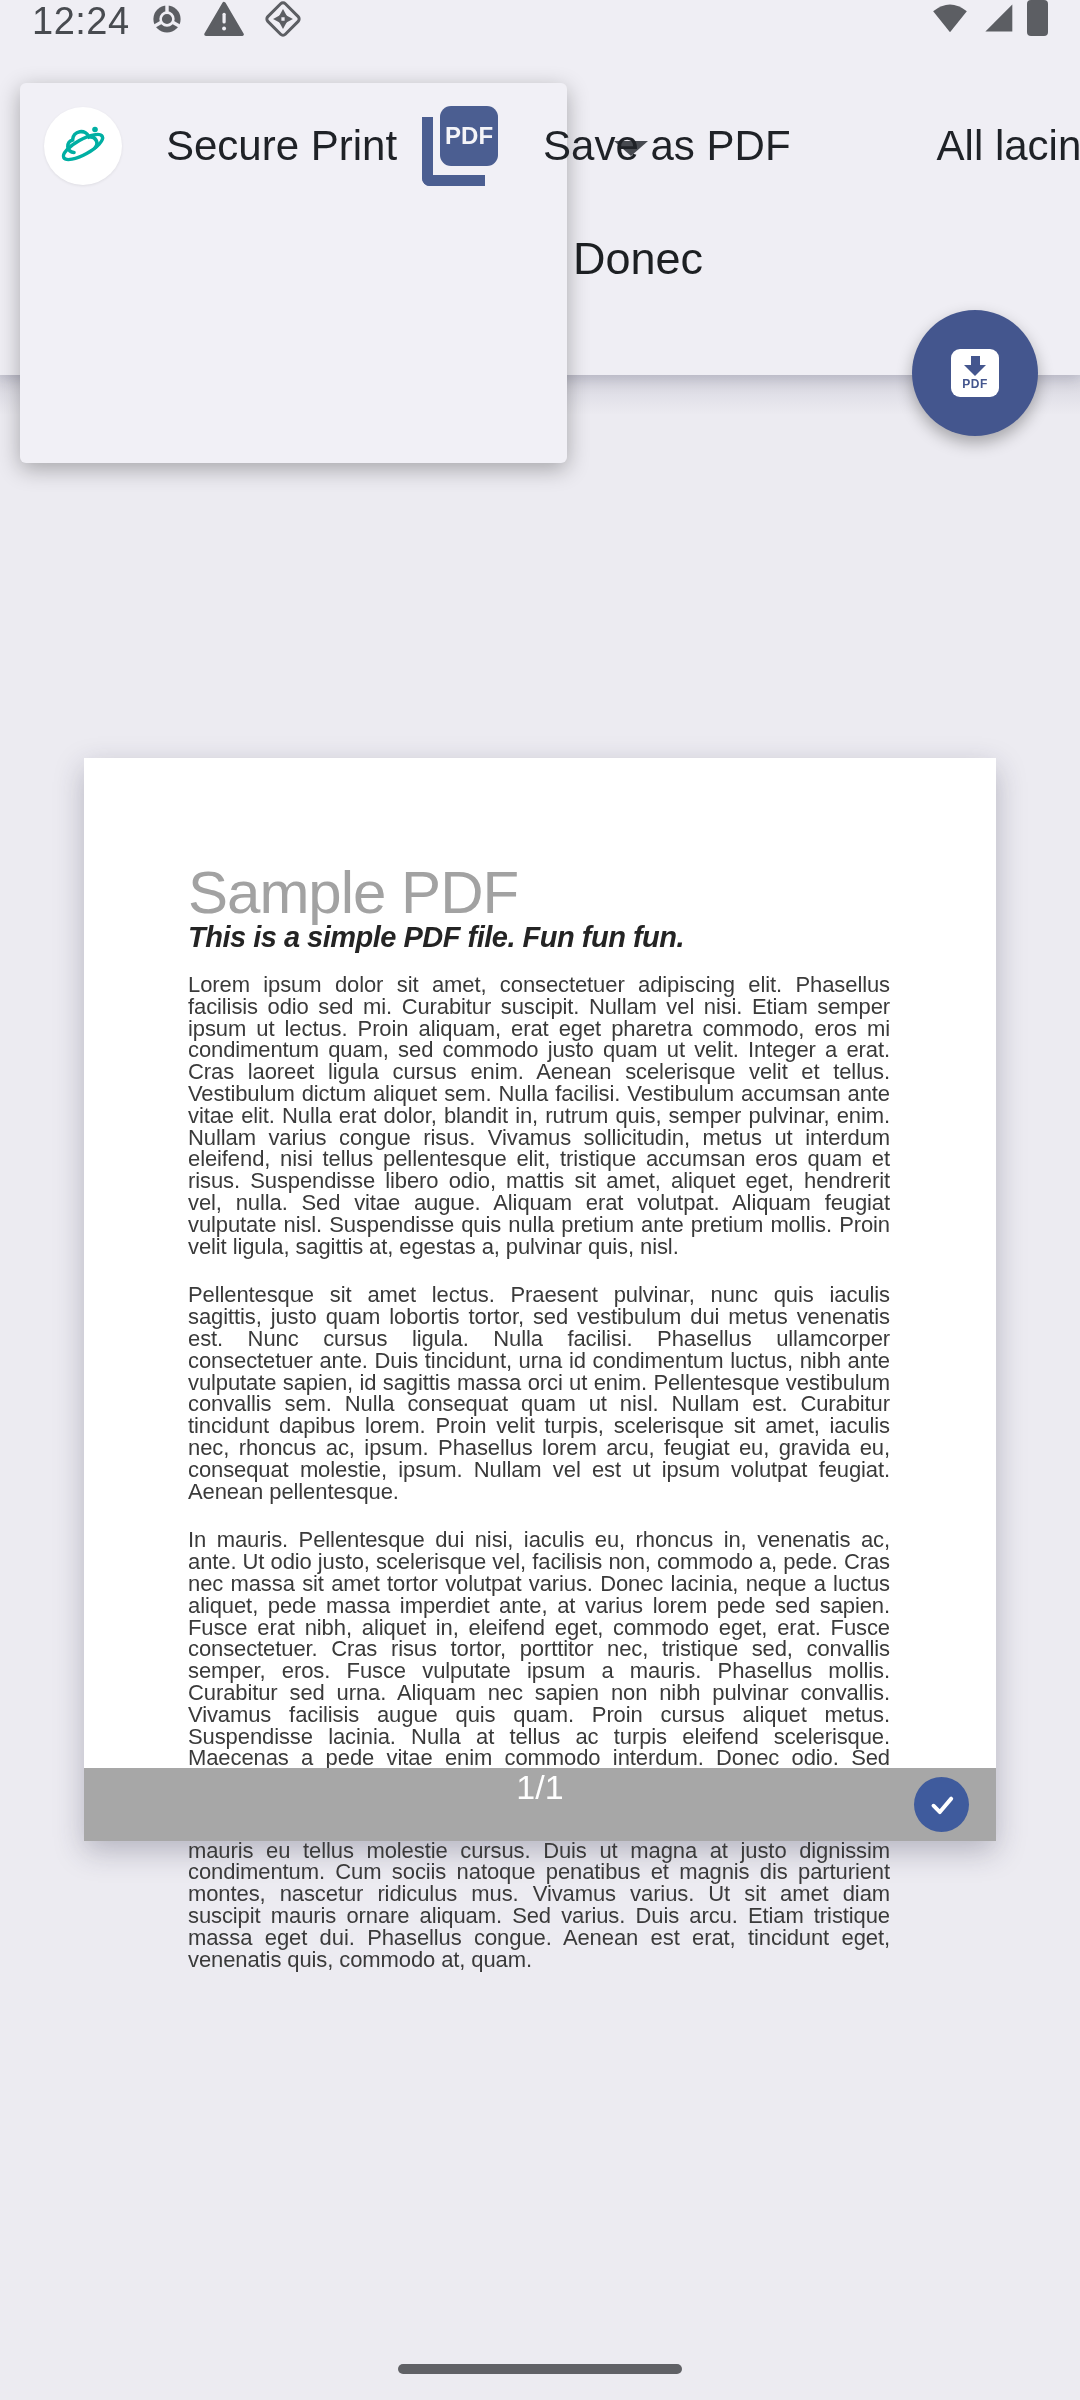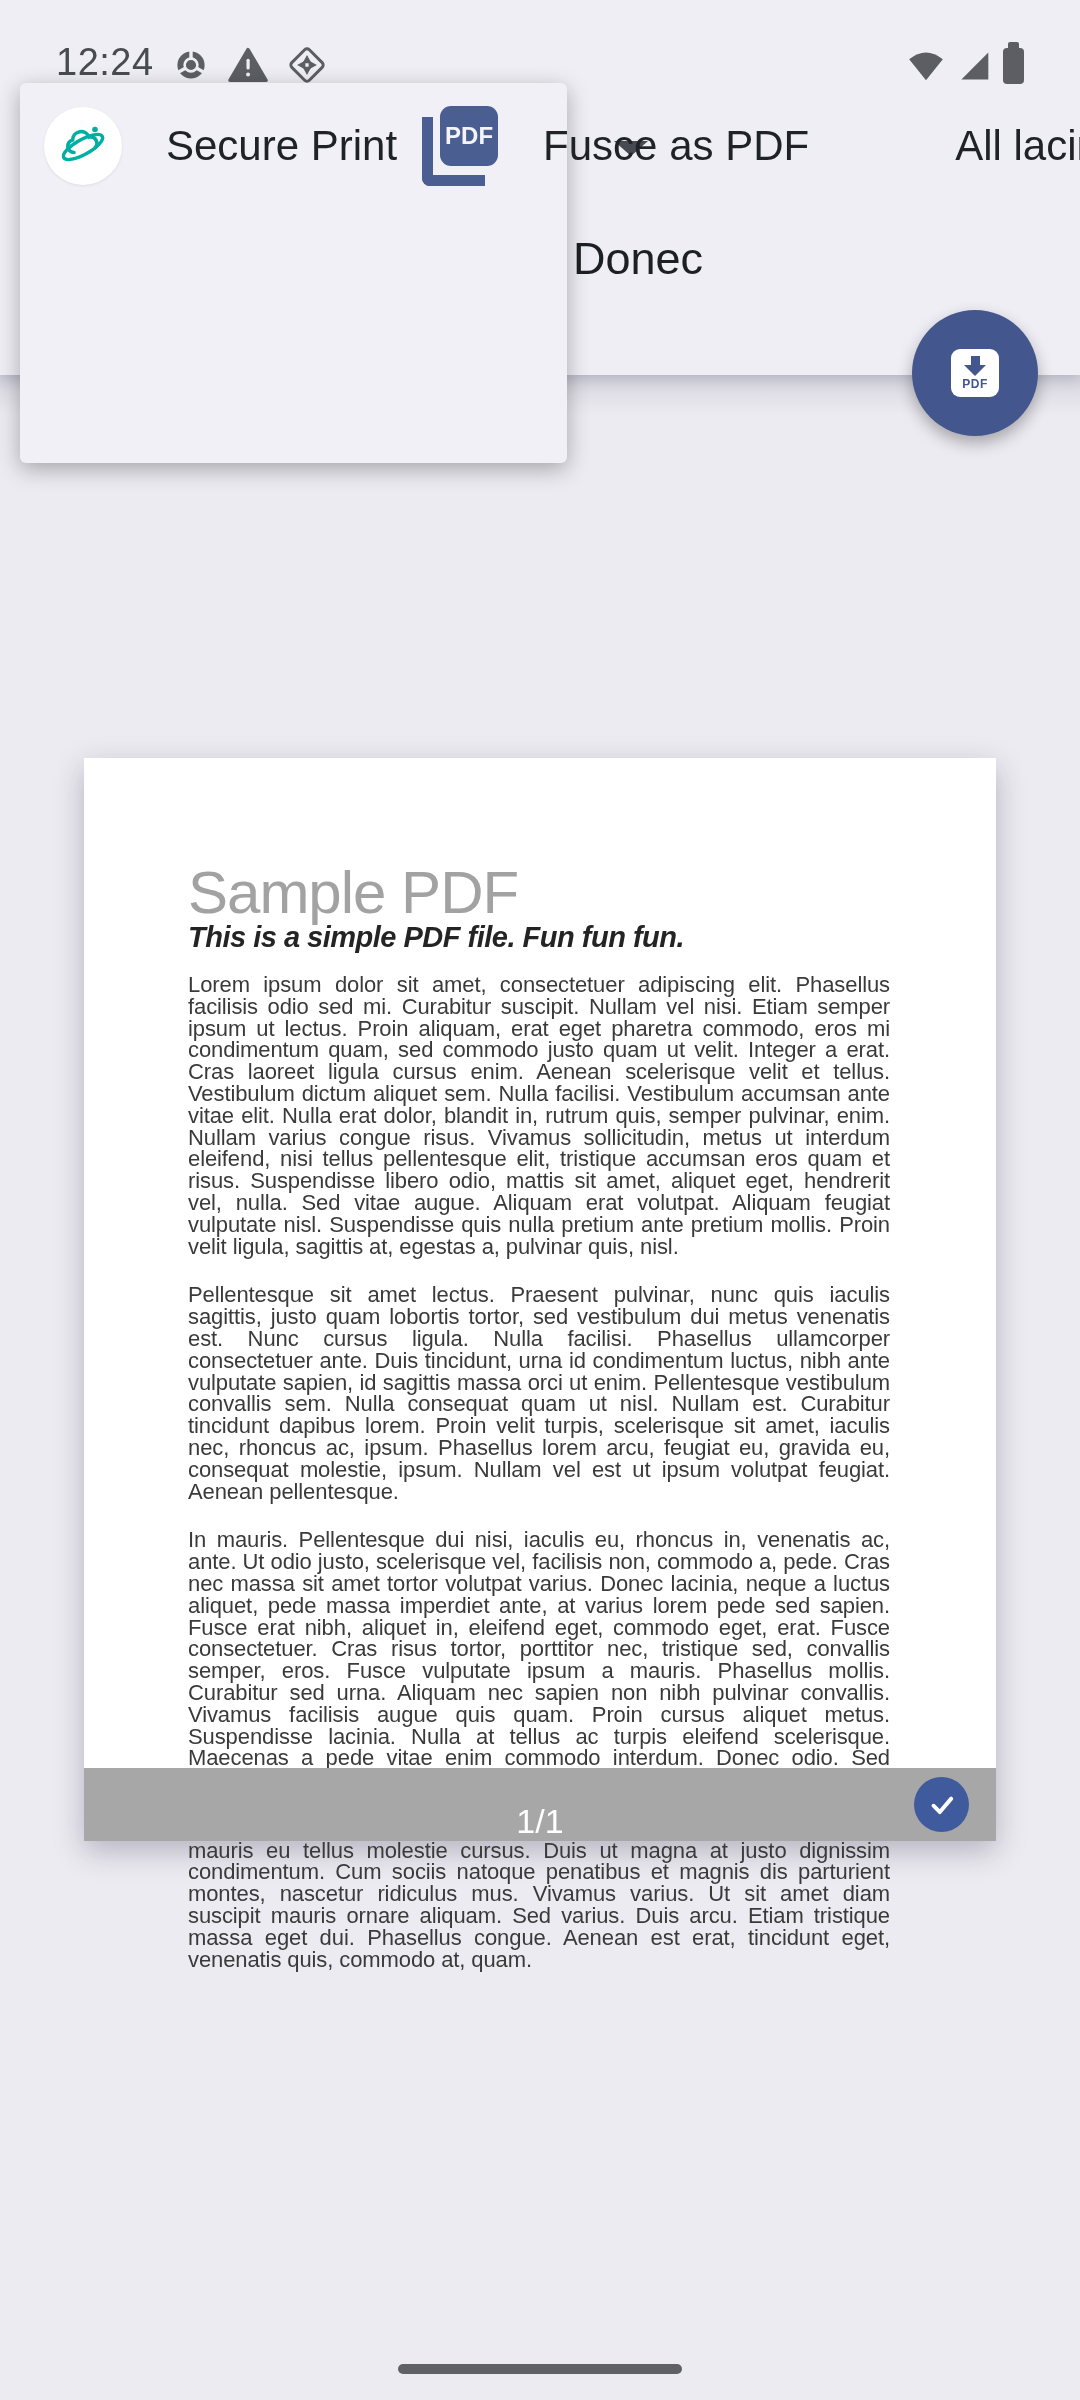--- a/index.html
+++ b/index.html
@@ -4,22 +4,22 @@
 <style>
   html,body{margin:0;padding:0;}
   body{width:1080px;height:2400px;font-family:"Liberation Sans",sans-serif;background:#ecebf1;}
   #app{position:relative;width:1080px;height:2400px;overflow:hidden;background:#ecebf1;}
 
   
   .header-sheet{position:absolute;left:0;top:0;width:1080px;height:375px;background:#efeef4;
     box-shadow:0 4px 14px rgba(40,40,70,.20);z-index:2;}
 
   
-  .status-bar{position:absolute;left:0;top:0;width:1080px;height:84px;display:flex;align-items:flex-end;
-    padding:0 56px;box-sizing:border-box;z-index:6;}
+  .status-bar{position:absolute;left:0;top:0;width:1080px;height:84px;display:flex;align-items:flex-start;
+    padding:0 32px;box-sizing:border-box;z-index:6;}
   .clock{font-size:38px;color:#484b50;letter-spacing:.5px;margin-right:20px;}
   .sb-icons-left{display:flex;align-items:center;gap:20px;}
   .sb-spacer{flex:1;}
   .sb-icons-right{display:flex;align-items:center;gap:13px;}
   .battery-body{position:relative;width:21px;height:36px;background:#5c5e63;border-radius:4px;}
   .battery-body::before{content:"";position:absolute;top:-6px;left:5px;width:11px;height:6px;
     background:#5c5e63;border-radius:2px 2px 0 0;}
 
   
   .dropdown-caret{position:absolute;left:614px;top:141px;width:0;height:0;z-index:3;
@@ -59,21 +59,21 @@
     box-shadow:0 10px 28px rgba(40,40,70,.28);z-index:1;}
   .doc-title{position:absolute;left:104px;top:100px;font-size:60px;font-weight:300;color:#a2a2a2;
     letter-spacing:-1px;}
   .doc-subtitle{position:absolute;left:104px;top:163px;font-size:29px;font-style:italic;color:#242424;
     letter-spacing:-.5px;font-weight:bold;}
   .doc-body{position:absolute;left:104px;top:216px;width:702px;text-align:justify;color:#3a3a3a;
     font-size:22px;line-height:21.8px;letter-spacing:-.1px;}
   .doc-body p{margin:0 0 27px 0;}
 
   .page-bar{position:absolute;left:0;right:0;bottom:0;height:73px;background:#a7a7a7;
-    display:flex;align-items:flex-end;justify-content:center;}
+    display:flex;align-items:flex-start;justify-content:center;}
   .page-indicator{color:#ffffff;font-size:34px;}
   .page-check{position:absolute;right:27px;top:9px;width:55px;height:55px;border-radius:50%;
     background:#3f5b9d;display:flex;align-items:center;justify-content:center;cursor:pointer;}
 
   
   .gesture-pill{position:absolute;left:398px;top:2364px;width:284px;height:10px;border-radius:5px;
     background:#606166;z-index:12;}
 </style>
 </head>
 <body>
@@ -155,21 +155,21 @@
 
     <div class="menu-item">
       <span class="menu-icon-slot">
         <span class="pdf-icon">
           <span class="pdf-bracket"></span>
           <span class="pdf-front">
             <span>PDF</span>
           </span>
         </span>
       </span>
-      <span class="menu-label">Fusce as PDF</span>
+      <span class="menu-label">Save as PDF</span>
     </div>
 
     <div class="menu-item">
       <span class="menu-icon-slot"></span>
       <span class="menu-label">All lacinia…</span>
     </div>
 
   </div>
 
   <div class="page">

